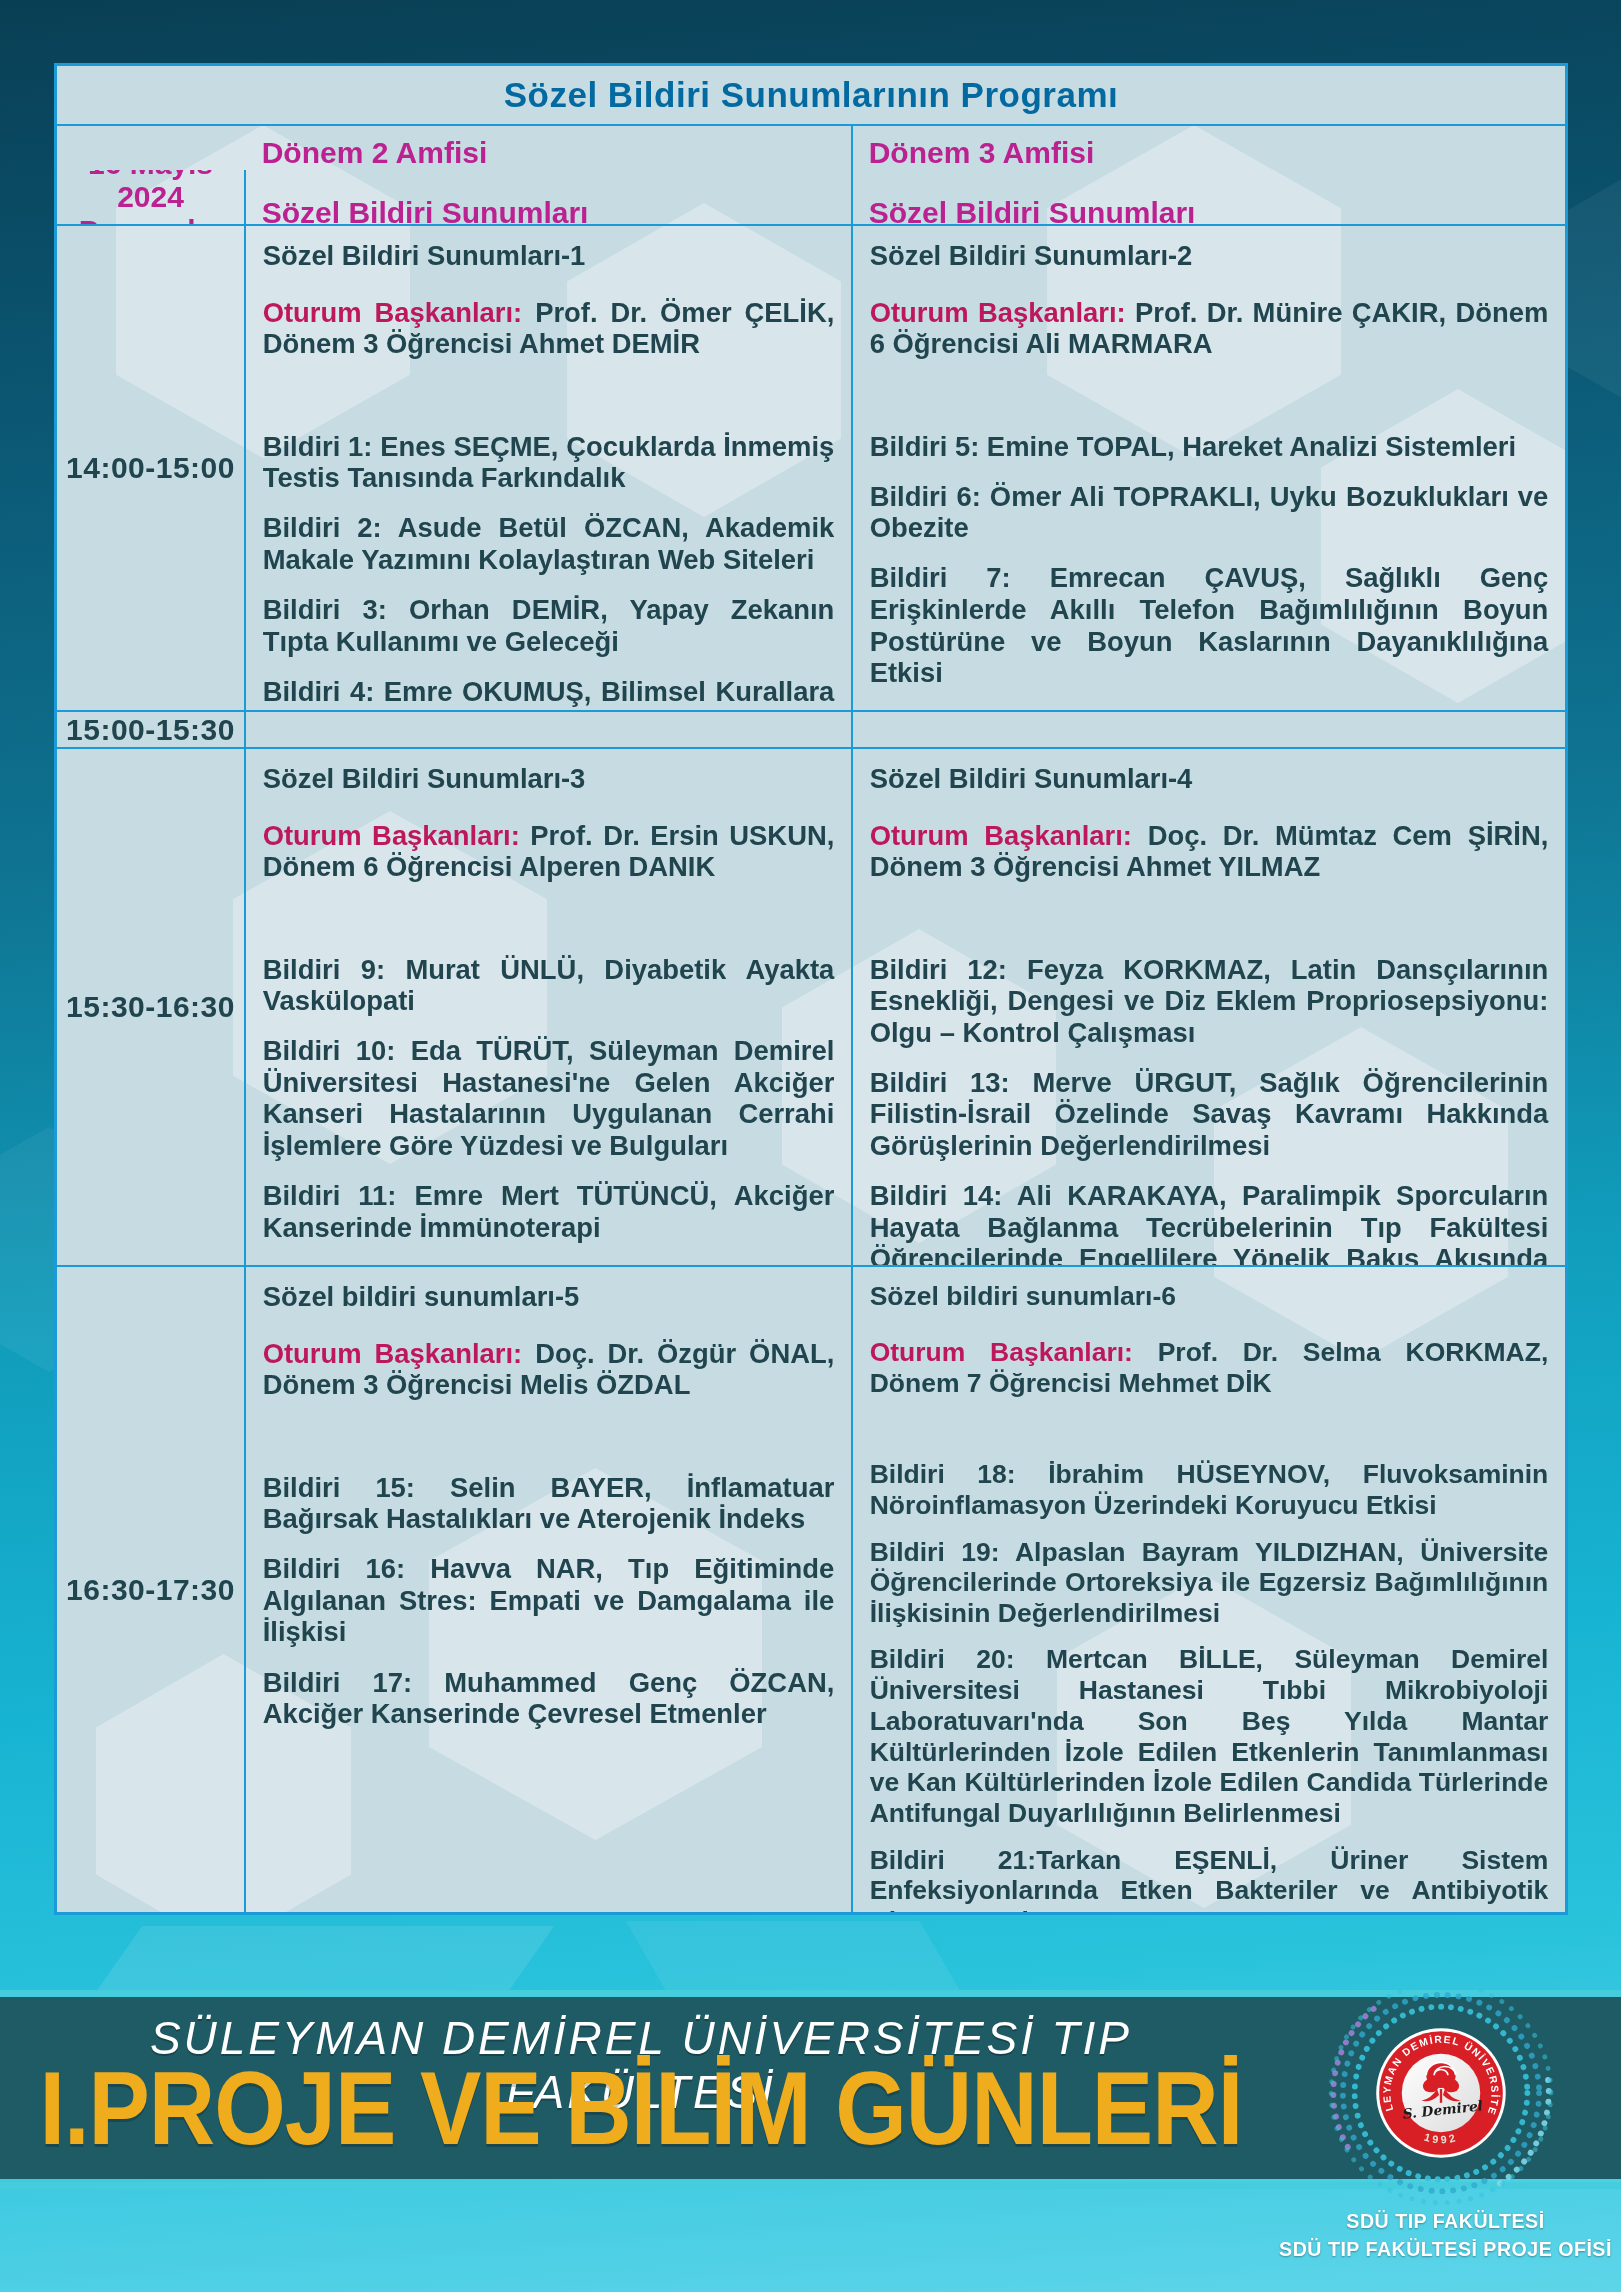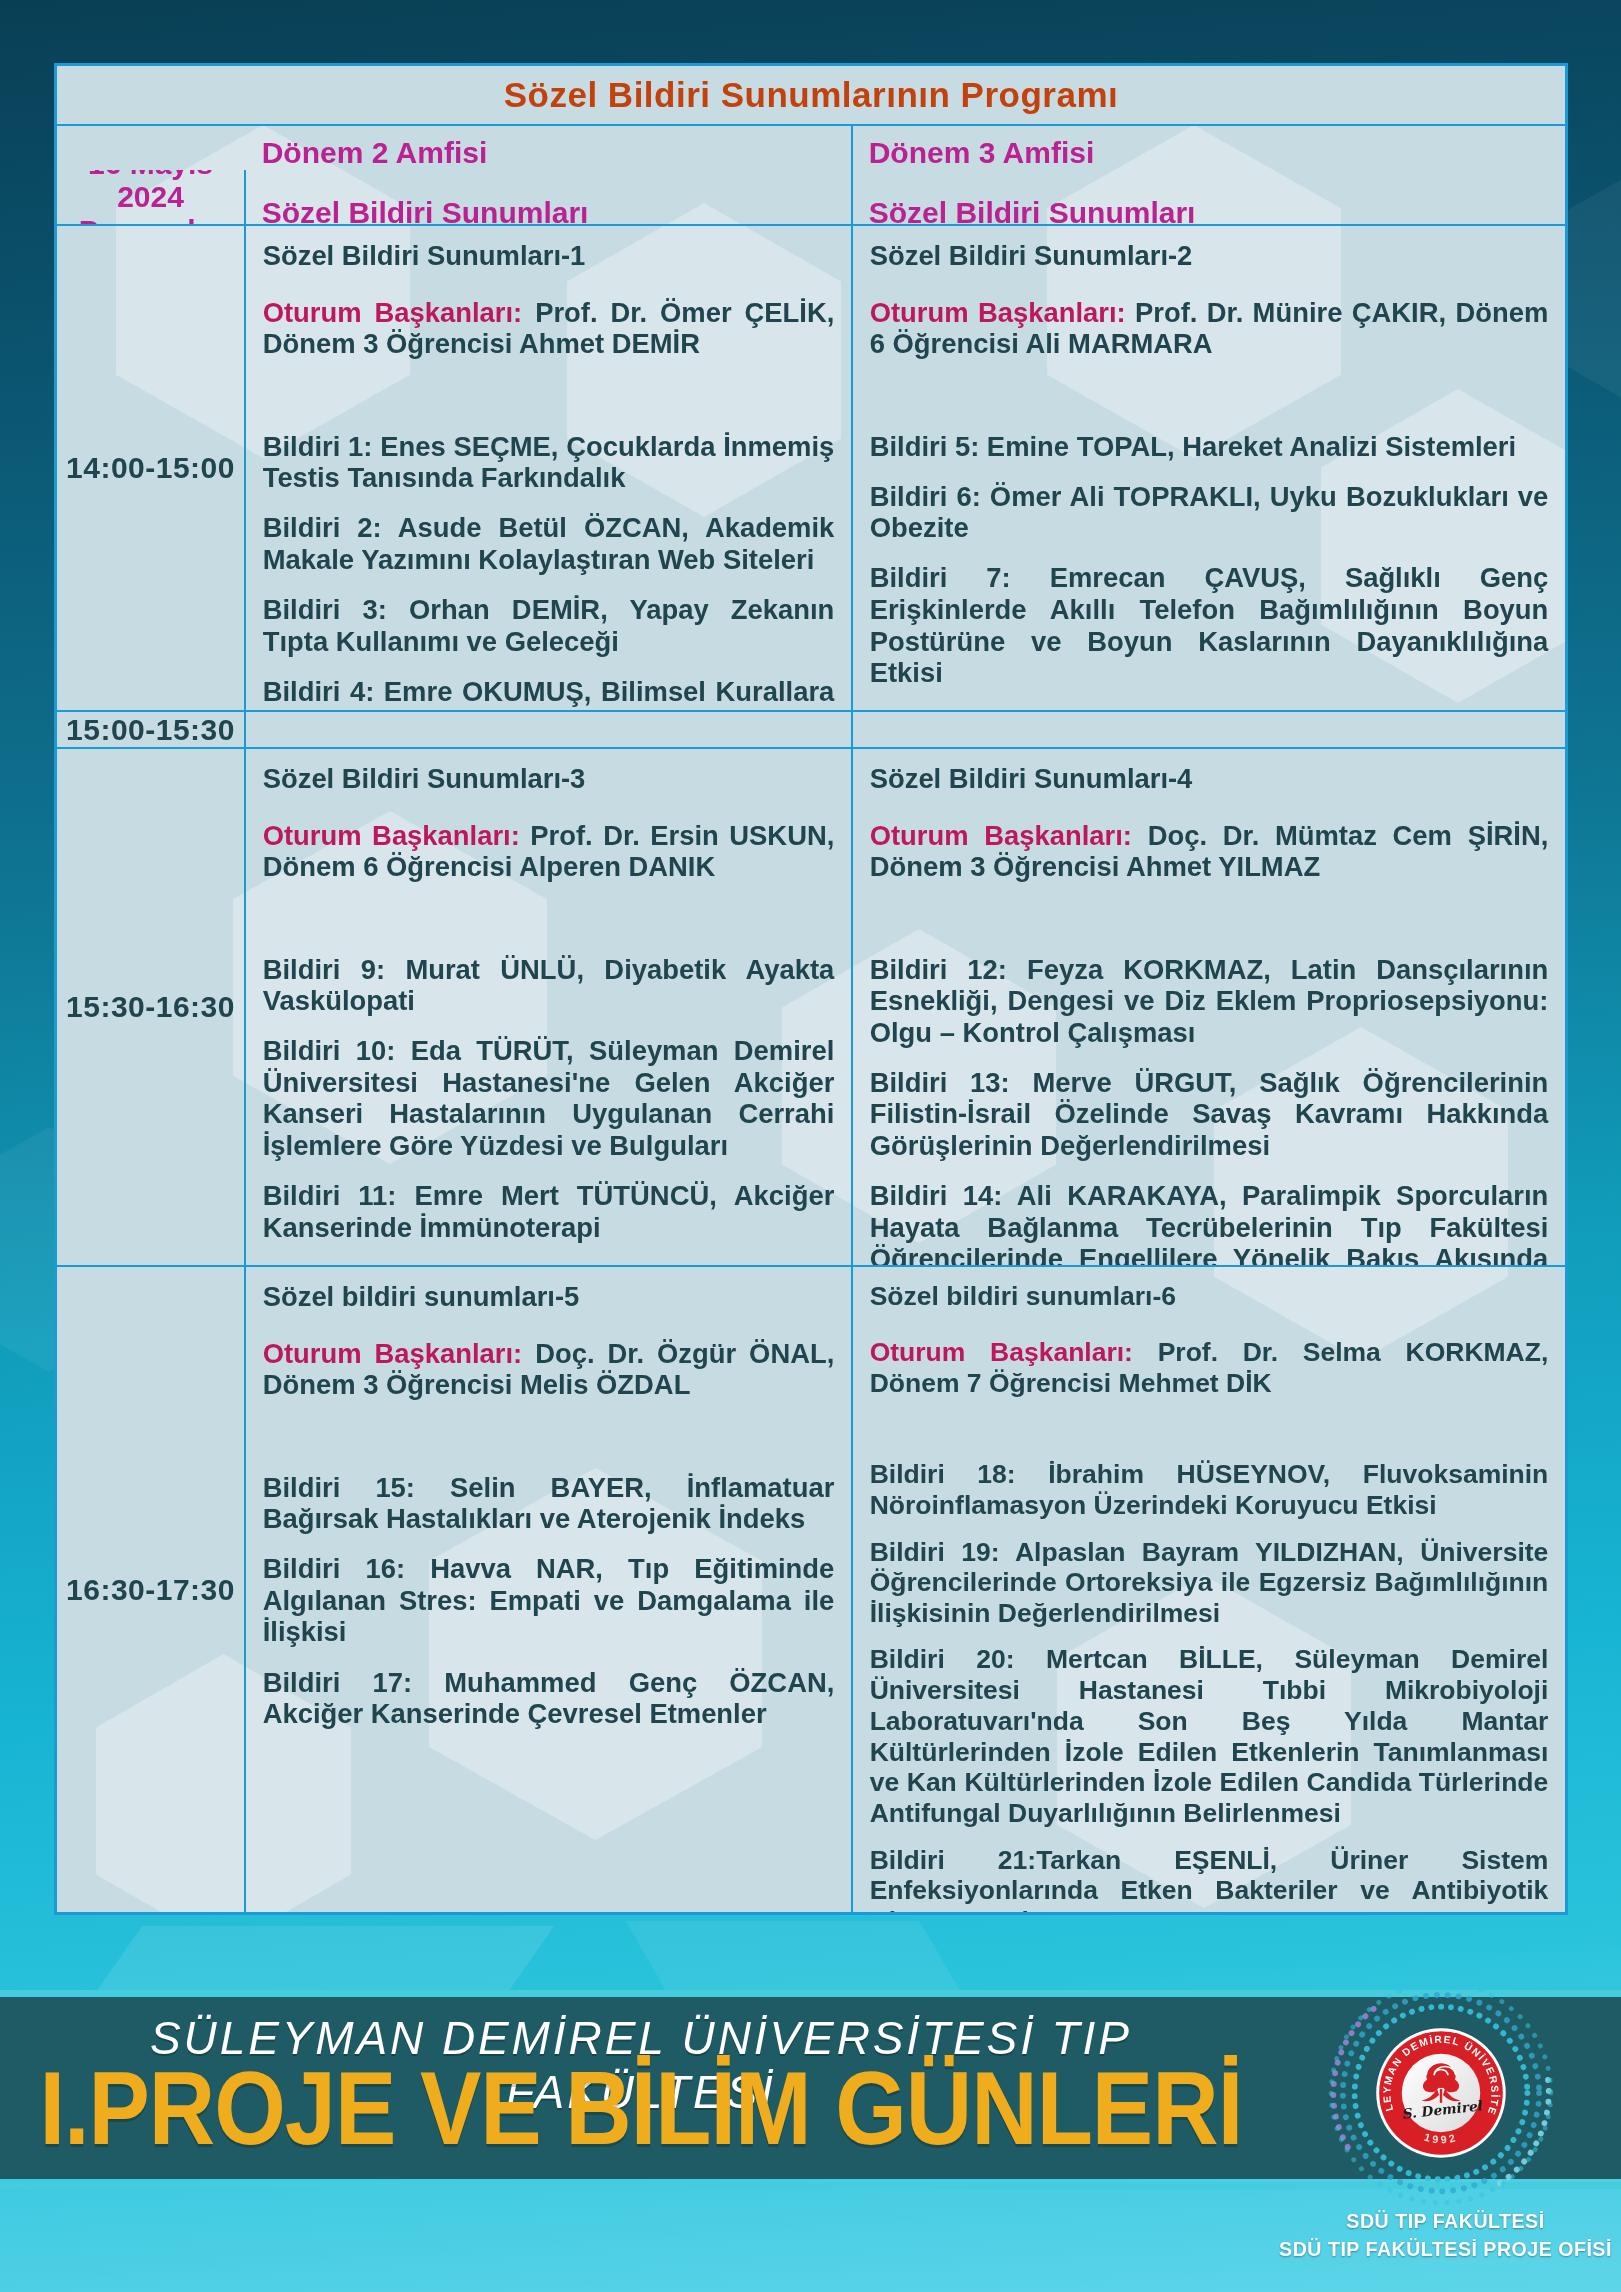--- a/index.html
+++ b/index.html
@@ -19,21 +19,21 @@
   .hex{position:absolute; background:rgba(255,255,255,0.30); clip-path:polygon(50% 0,100% 25%,100% 75%,50% 100%,0 75%,0 25%);}
   .grid{
     position:absolute; inset:0; z-index:1; display:grid;
     grid-template-columns:189px 607px 1fr;
     grid-template-rows:60px 100px 486px 37px 518px 1fr;
   }
   .cell{border-right:2.9px solid #1a9bd7; border-bottom:2.9px solid #1a9bd7; overflow:hidden; position:relative;}
   .cell.last-col{border-right:none;}
   .cell.last-row{border-bottom:none;}
   .title-cell{grid-column:1 / span 3; display:flex; align-items:center; justify-content:center;}
-  .title-text{font-size:35px; color:#c2410c; letter-spacing:0.5px;}
+  .title-text{font-size:35px; color:#0369a1; letter-spacing:0.5px;}
   .date-cell{display:flex; flex-direction:column; align-items:center; justify-content:center; text-align:center;margin-top:44px;}
   .date-cell div{font-size:30px; line-height:1.12; color:#bb2190;}
   .roomhead{padding:9.8px 15.7px 0 15.7px;}
   .roomhead .room{font-size:30px; color:#bb2190;}
   .roomhead .sub{font-size:30px; color:#bb2190; margin-top:26.5px;}
   .timecell{display:flex; align-items:center; justify-content:center;}
   .timecell span{font-size:30px; color:#21454f; letter-spacing:0.5px;}
   .sess{padding:13.7px 16.7px 7.8px 16.7px;}
   .sess p{margin:0; font-size:27.4px; line-height:1.15; color:#21454f; text-align:justify;}
   .sess .shead{margin-bottom:25.5px; text-align:left;}

